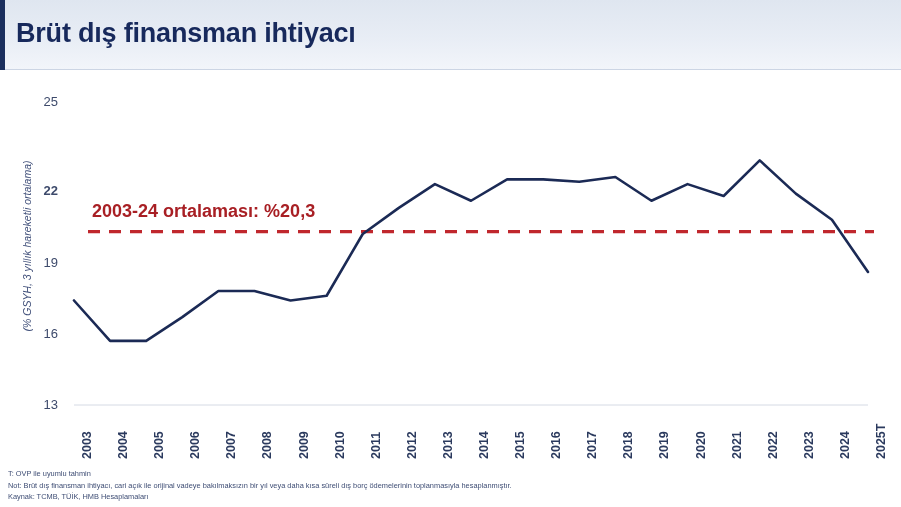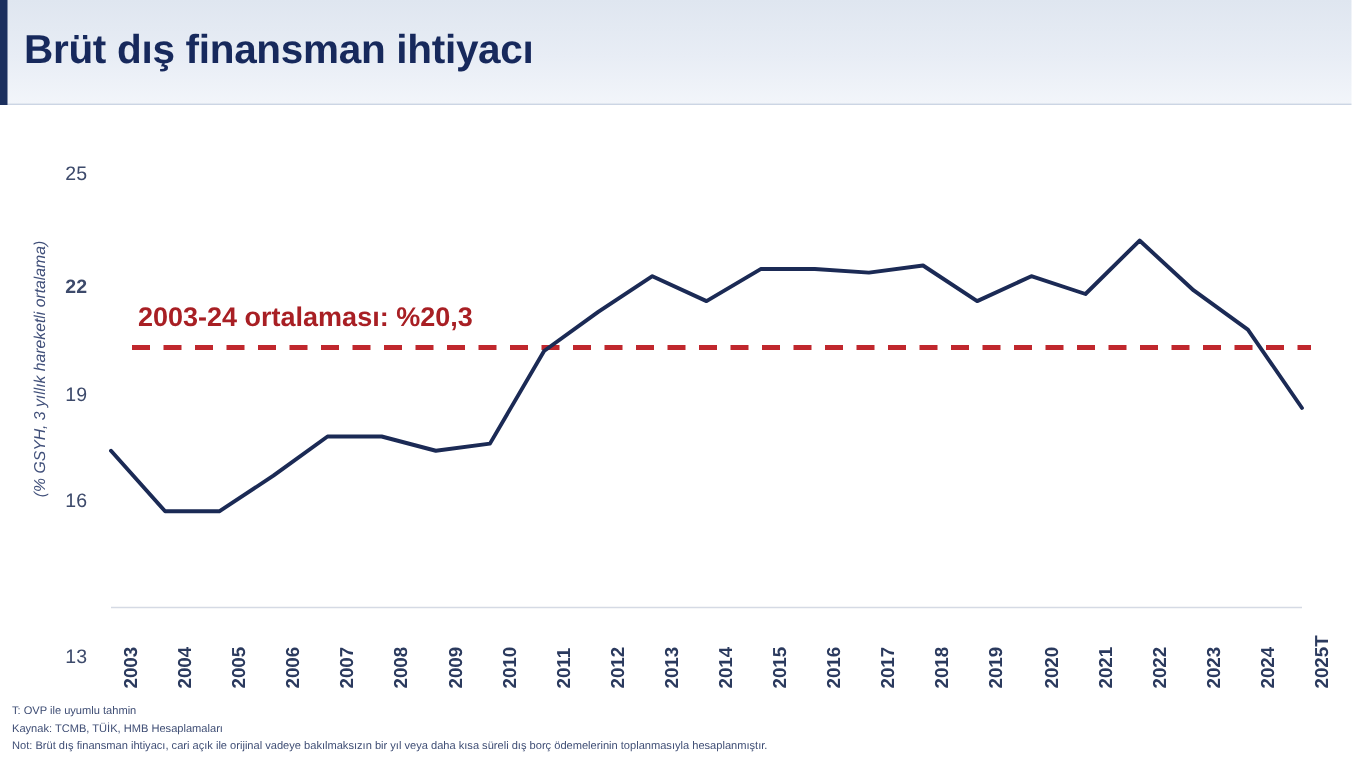--- a/index.html
+++ b/index.html
@@ -122,25 +122,25 @@
 </div>
 
 <div id="chart-wrap">
   <div id="y-axis-title">(% GSYH, 3 yıllık hareketli ortalama)</div>
   <div id="avg-annotation">2003-24 ortalaması: %20,3</div>
   <svg id="chart-svg" width="901" height="395">
       <line x1="74" y1="335" x2="868" y2="335" stroke="#d5dae4" stroke-width="1"></line>
       <line x1="88" y1="161.62499999999997" x2="874" y2="161.62499999999997" stroke="#c0272d" stroke-width="3.4" stroke-dasharray="12 9" stroke-linecap="butt"></line>
       <polyline points="74.00,230.50 110.09,270.88 146.18,270.88 182.27,247.13 218.36,221.00 254.45,221.00 290.55,230.50 326.64,225.75 362.73,164.00 398.82,137.87 434.91,114.13 471.00,130.75 507.09,109.38 543.18,109.38 579.27,111.75 615.36,107.00 651.45,130.75 687.55,114.13 723.64,126.00 759.73,90.37 795.82,123.63 831.91,149.75 868.00,202.00" fill="none" stroke="#1b2a55" stroke-width="2.6" stroke-linejoin="round" stroke-linecap="round"></polyline>
     </svg>
-<div class="axis-tick-y" style="left: 26px; top: 38px;">25</div>
+<div class="axis-tick-y" style="left: 26px; top: 24px;">25</div>
     <div class="axis-tick-y" style="left: 26px; top: 113.25px; font-weight: bold;">22</div>
     <div class="axis-tick-y" style="left: 26px; top: 184.5px;">19</div>
     <div class="axis-tick-y" style="left: 26px; top: 255.75px;">16</div>
-    <div class="axis-tick-y" style="left: 26px; top: 327px; margin-top: 33px;">13</div>
+    <div class="axis-tick-y" style="left: 26px; top: 327px;">13</div>
     <div class="axis-tick-x" style="left: 80px; top: 389px;">2003</div>
     <div class="axis-tick-x" style="left: 116.091px; top: 389px;">2004</div>
     <div class="axis-tick-x" style="left: 152.182px; top: 389px;">2005</div>
     <div class="axis-tick-x" style="left: 188.273px; top: 389px;">2006</div>
     <div class="axis-tick-x" style="left: 224.364px; top: 389px;">2007</div>
     <div class="axis-tick-x" style="left: 260.455px; top: 389px;">2008</div>
     <div class="axis-tick-x" style="left: 296.545px; top: 389px;">2009</div>
     <div class="axis-tick-x" style="left: 332.636px; top: 389px;">2010</div>
     <div class="axis-tick-x" style="left: 368.727px; top: 389px;">2011</div>
     <div class="axis-tick-x" style="left: 404.818px; top: 389px;">2012</div>
@@ -154,15 +154,15 @@
     <div class="axis-tick-x" style="left: 693.545px; top: 389px;">2020</div>
     <div class="axis-tick-x" style="left: 729.636px; top: 389px;">2021</div>
     <div class="axis-tick-x" style="left: 765.727px; top: 389px;">2022</div>
     <div class="axis-tick-x" style="left: 801.818px; top: 389px;">2023</div>
     <div class="axis-tick-x" style="left: 837.909px; top: 389px;">2024</div>
     <div class="axis-tick-x" style="left: 874px; top: 389px;">2025T</div>
   </div>
 
 <div id="footnotes">
   <div class="footnote">T: OVP ile uyumlu tahmin</div>
+  <div class="footnote">Not: Brüt dış finansman ihtiyacı, cari açık ile orijinal vadeye bakılmaksızın bir yıl veya daha kısa süreli dış borç ödemelerinin toplanmasıyla hesaplanmıştır.</div>
   <div class="footnote">Kaynak: TCMB, TÜİK, HMB Hesaplamaları</div>
-  <div class="footnote">Not: Brüt dış finansman ihtiyacı, cari açık ile orijinal vadeye bakılmaksızın bir yıl veya daha kısa süreli dış borç ödemelerinin toplanmasıyla hesaplanmıştır.</div>
 </div>
 
 </body></html>

